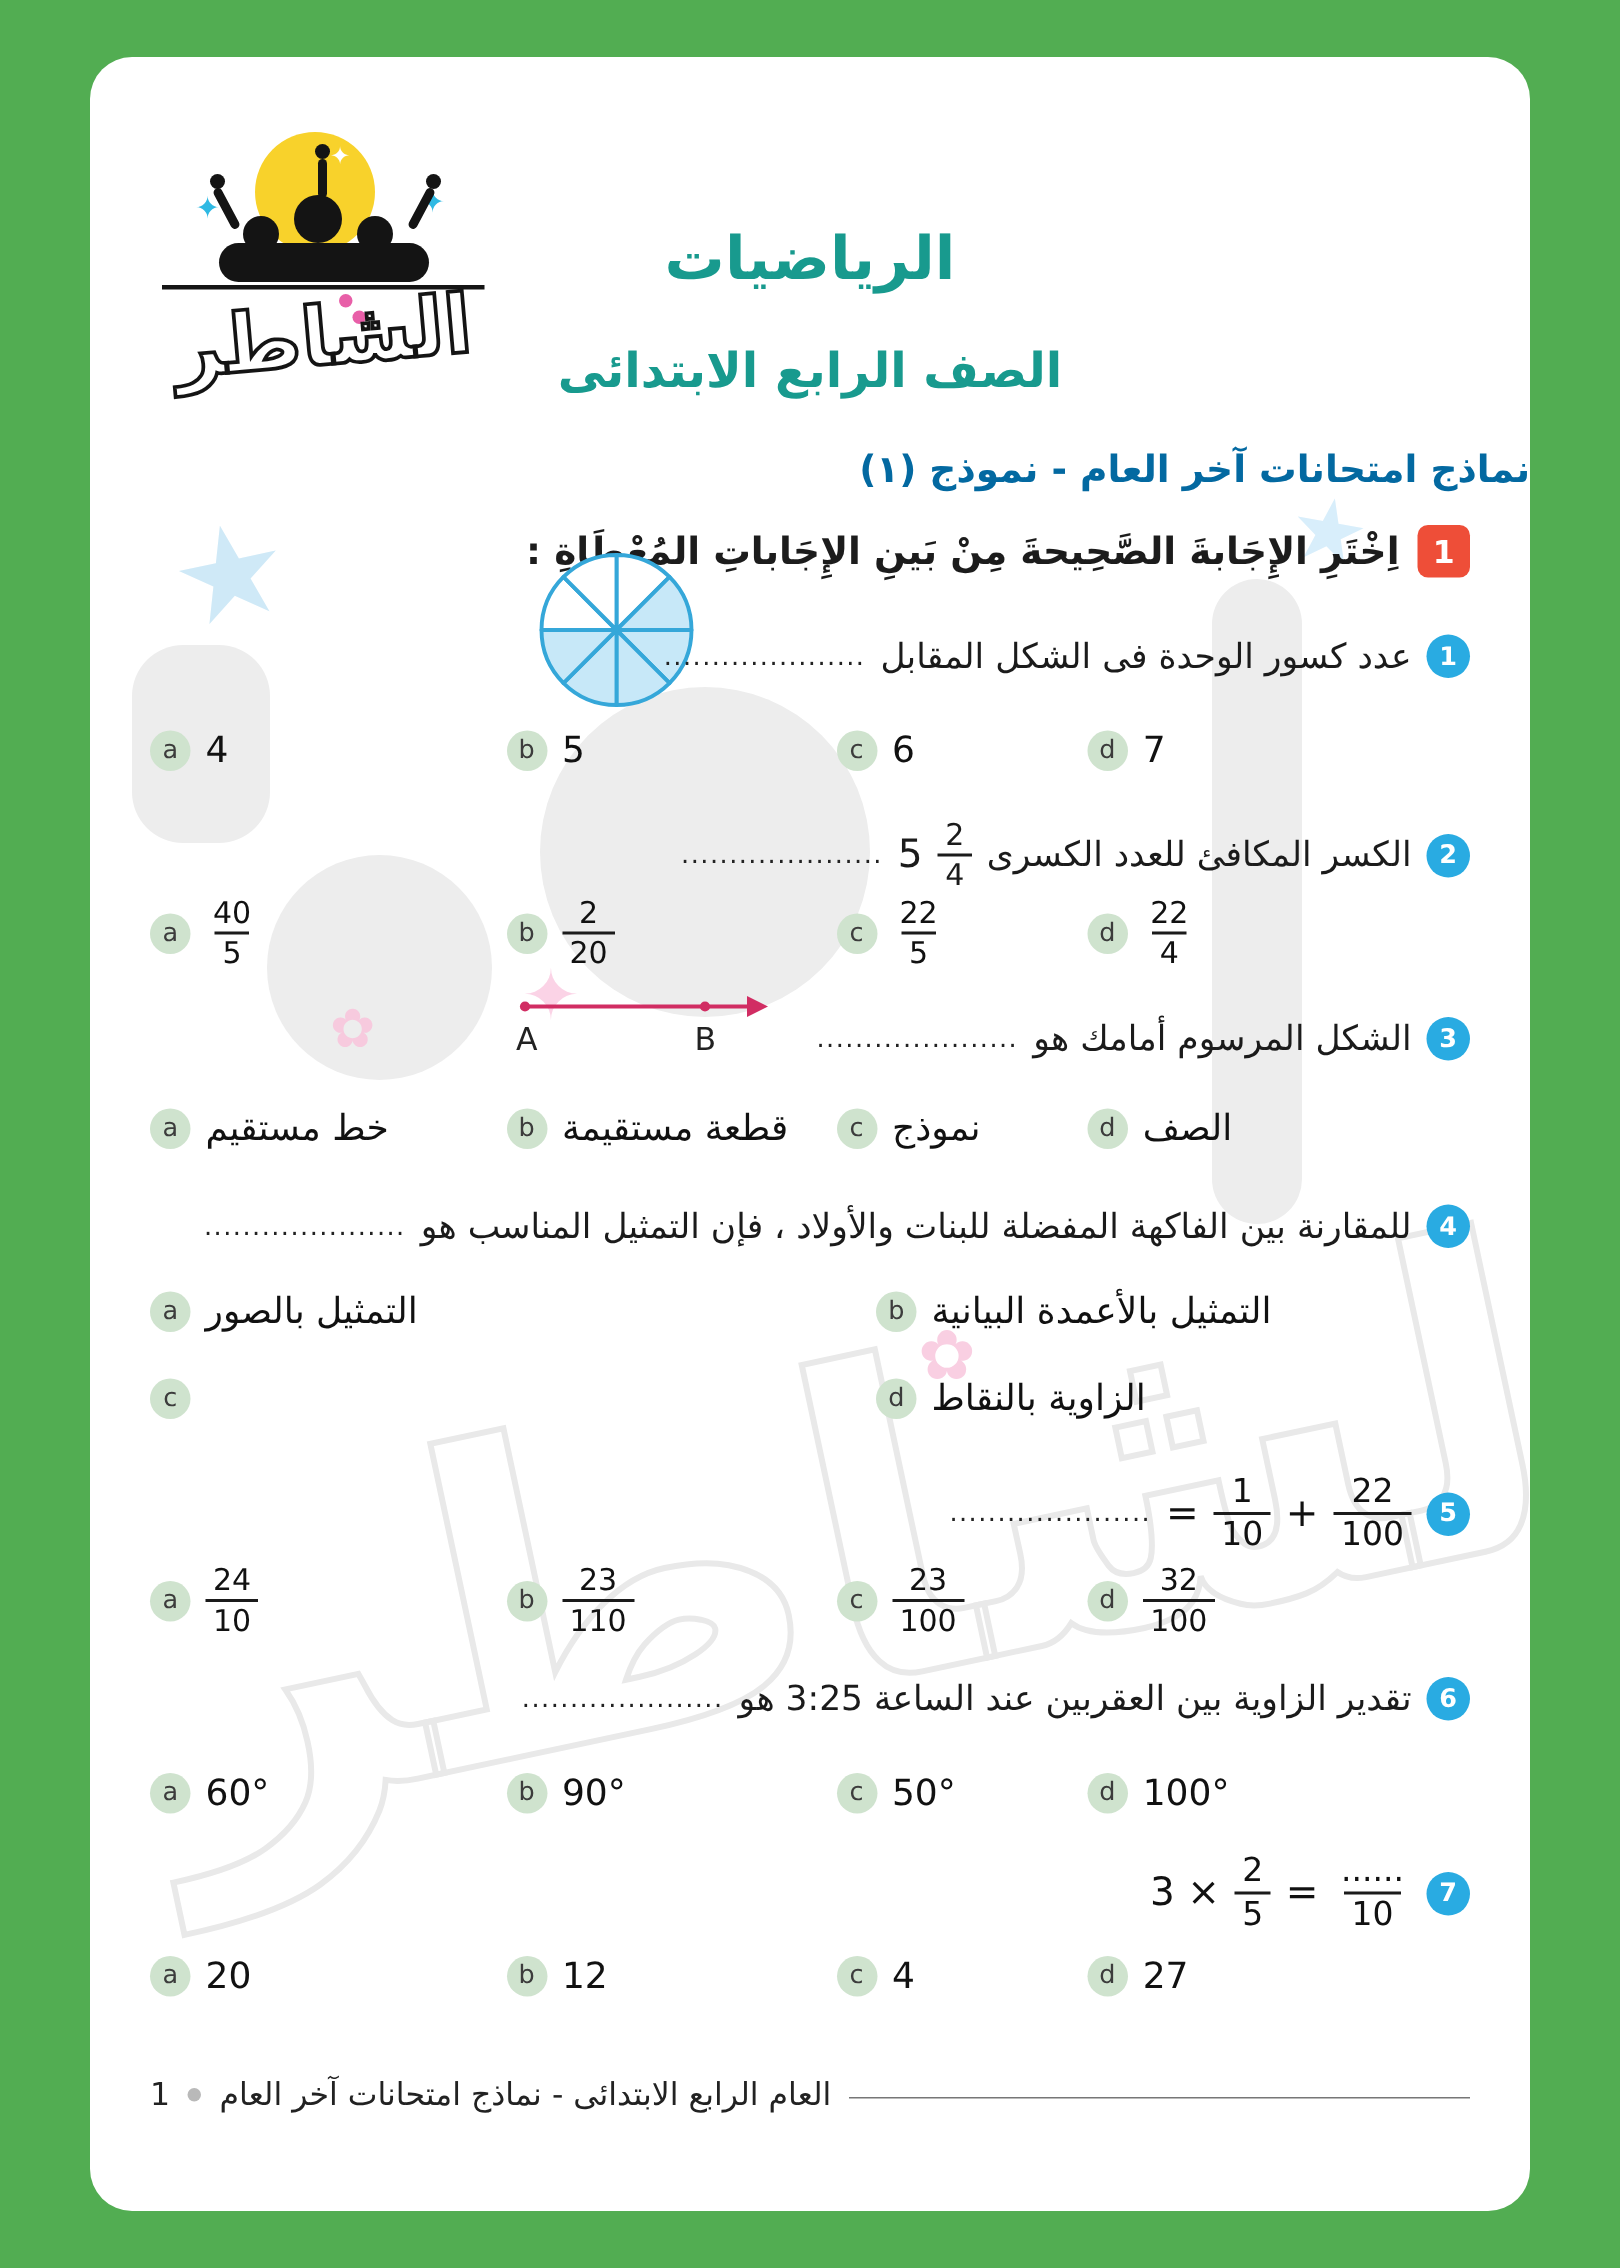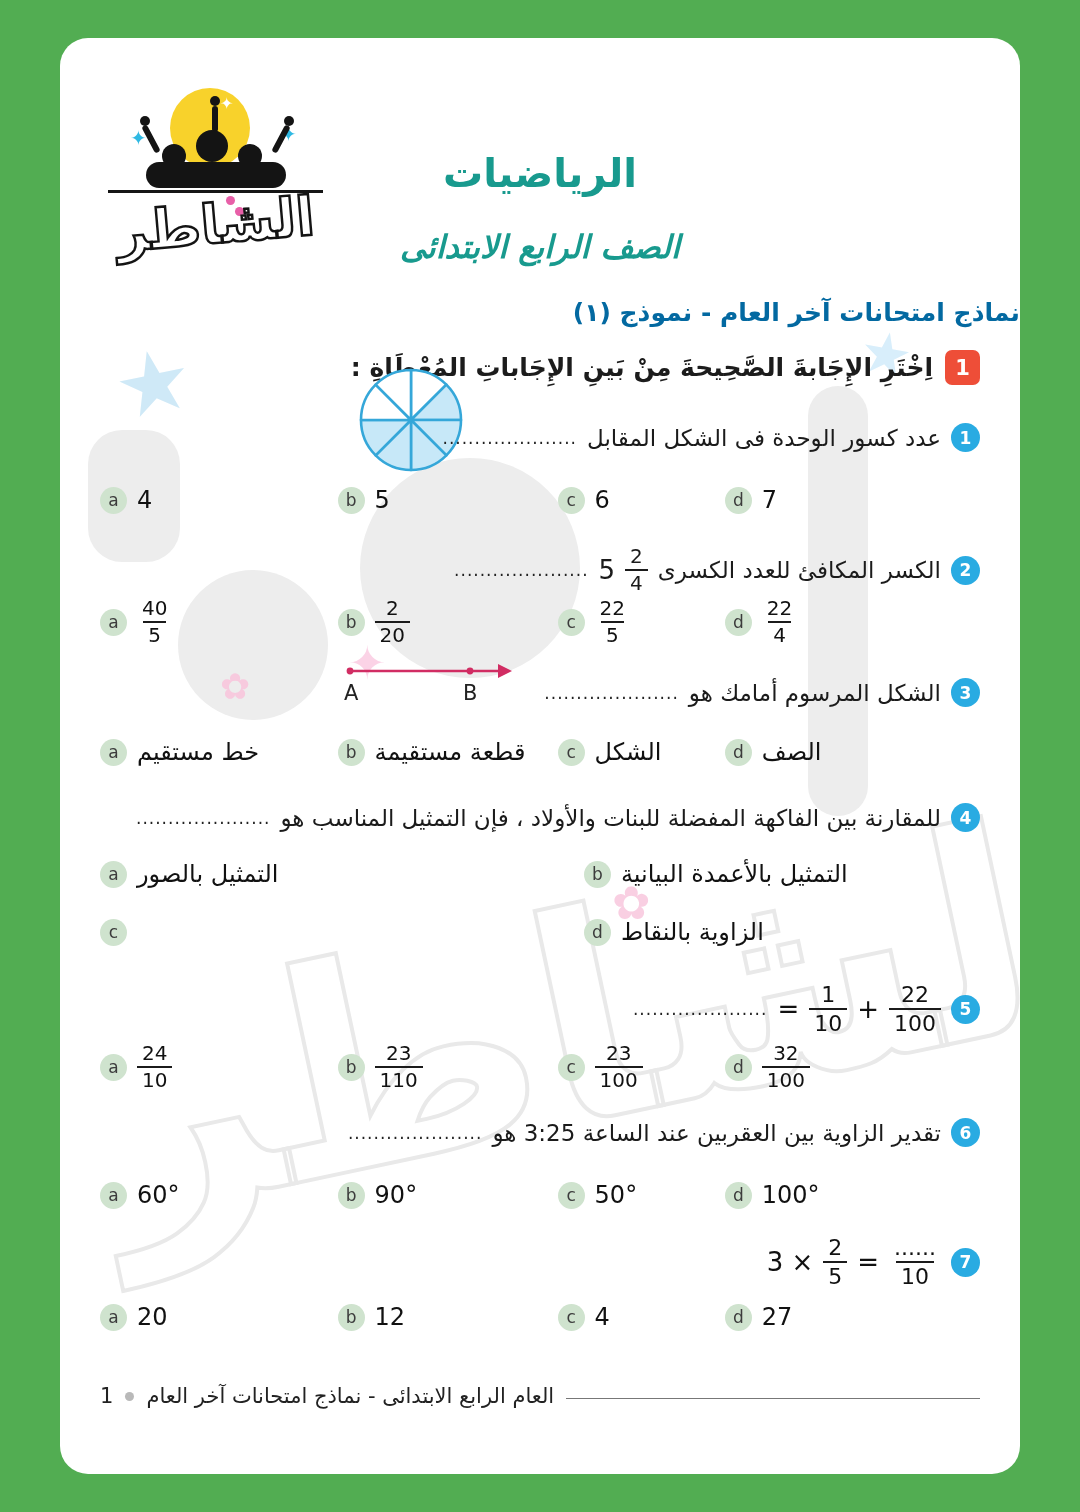--- a/index.html
+++ b/index.html
@@ -45,21 +45,21 @@
   .kid-fist { position: absolute; background: #141414; border-radius: 50%; width: 10px; height: 10px; }
   .kf1 { left: 2px; top: -4px; } .kf2 { left: 146px; top: -4px; } .kf3 { left: 72px; top: -24px; }
   .logo-line { position: absolute; left: 0; top: 102px; width: 215px; height: 3px; background: #151515; }
   .brand { position: absolute; left: 0; top: 106px; width: 215px; text-align: center; font-size: 54px;
            font-weight: bold; color: #fff; -webkit-text-stroke: 2.5px #141414; transform: rotate(-5deg); line-height: 1.15; }
   .bow { position: absolute; width: 9px; height: 9px; border-radius: 50%; background: #e85fa8; }
   .bw1 { left: 118px; top: 108px; } .bw2 { left: 127px; top: 119px; }
 
   
   .title    { left: 0; top: 112px; width: 100%; text-align: center; font-size: 40px; font-weight: bold; color: #189a8e; }
-  .subtitle { left: 0; top: 190px; width: 100%; text-align: center; font-size: 32px; font-weight: bold; color: #189a8e; font-style: italic; }
+  .subtitle { left: 0; top: 190px; width: 100%; text-align: center; font-size: 32px; font-weight: bold; color: #189a8e; }
   .exam-label { left: 0; top: 260px; width: 100%; text-align: right; font-size: 25px; font-weight: bold; color: #0369a1; }
 
   
   .sec-head { right: 40px; top: 312px; display: flex; direction: rtl; align-items: center; gap: 12px;
               font-size: 25px; font-weight: bold; color: #1c1c1c; white-space: nowrap; }
   .sec-badge { flex: none; width: 35px; height: 35px; border-radius: 7px; background: #ee4e38; color: #fff;
                font-size: 21px; font-weight: bold; display: flex; align-items: center; justify-content: center; }
 
   
   .q-line { right: 40px; display: flex; direction: rtl; align-items: center; gap: 10px;
@@ -239,21 +239,21 @@
     <div class="opt">
       <span class="obadge">a</span>
       <span>خط مستقيم</span>
     </div>
     <div class="opt">
       <span class="obadge">b</span>
       <span>قطعة مستقيمة</span>
     </div>
     <div class="opt">
       <span class="obadge">c</span>
-      <span>الشكل</span>
+      <span>نموذج</span>
     </div>
     <div class="opt">
       <span class="obadge">d</span>
       <span>الصف</span>
     </div>
   </div>
 
   <div class="z q-line" style="top:765px">
     <span class="qnum">4</span>
     <span>للمقارنة بين الفاكهة المفضلة للبنات والأولاد ، فإن التمثيل المناسب هو</span>

